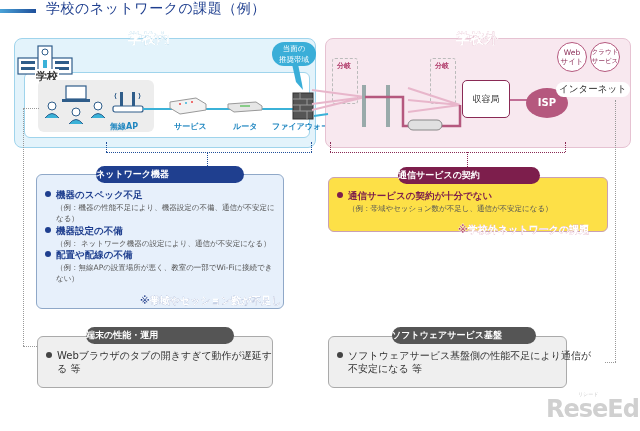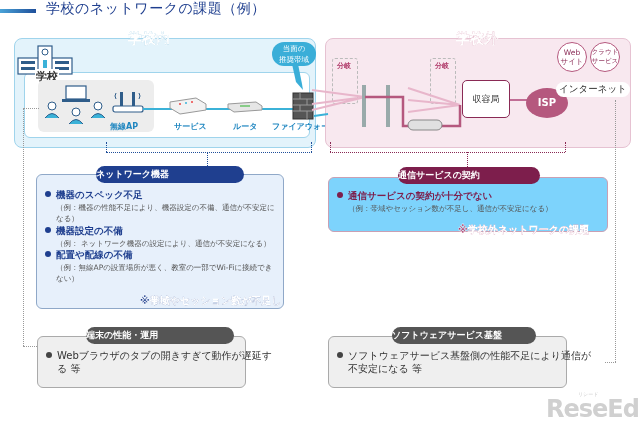--- a/index.html
+++ b/index.html
@@ -44,21 +44,21 @@
   
   .panel { border-radius: 6px; }
   .pill { border-radius: 10px; color: #fff; font-size: 9px; font-weight: bold; text-align: left; height: 17px; line-height: 17px; white-space: nowrap; }
   .blue-panel { left: 36px; top: 174px; width: 248px; height: 135px; background: #e7f0fb; border: 1px solid #8fa8c8; }
   .blue-pill { left: 96px; top: 166px; width: 148px; background: #1f3f8f; }
   .item-head { font-size: 9.5px; font-weight: bold; color: #1f3f8f; white-space: nowrap; }
   .item-sub { font-size: 7.5px; color: #555; line-height: 11px; }
   .bullet { display: inline-block; width: 6px; height: 6px; border-radius: 50%; background: #1f3f8f; margin-right: 5px; vertical-align: 1px; }
   .note-blue { left: 140px; top: 294px; font-size: 10px; font-weight: bold; color: #1f3f8f; -webkit-text-stroke: 0.3px #fff; white-space: nowrap; }
 
-  .pink-panel { left: 328px; top: 177px; width: 280px; height: 55px; background: #7dd3fc; border: 1px solid #c9a0b4; }
+  .pink-panel { left: 328px; top: 177px; width: 280px; height: 55px; background: #fde047; border: 1px solid #c9a0b4; }
   .pink-pill { left: 398px; top: 167px; width: 142px; background: #7d1e4c; }
   .pink-head { font-size: 9.5px; font-weight: bold; color: #7d1e4c; white-space: nowrap; }
   .pbullet { display: inline-block; width: 6px; height: 6px; border-radius: 50%; background: #7d1e4c; margin-right: 5px; vertical-align: 1px; }
   .note-pink { left: 458px; top: 223px; font-size: 10px; font-weight: bold; color: #b03a6a; -webkit-text-stroke: 0.3px #fff; white-space: nowrap; }
 
   .gray-panel { background: #efefef; border: 1px solid #aaa; height: 52px; }
   .gray-pill { background: #555; }
   .gray-text { font-size: 10px; color: #333; line-height: 13px; }
   .gbullet { display: inline-block; width: 6px; height: 6px; border-radius: 50%; background: #444; margin-right: 5px; vertical-align: 1px; }
 
@@ -199,21 +199,21 @@
 
 <div class="abs panel pink-panel">
   <div style="position:absolute;left:8px;top:12px;width:266px">
     <div class="pink-head"><span class="pbullet"></span><span>通信サービスの契約が十分でない</span></div>
     <div class="item-sub" style="padding-left:11px">（例：帯域やセッション数が不足し、通信が不安定になる）</div>
   </div>
 </div>
 <div class="abs pill pink-pill">通信サービスの契約</div>
 <div class="abs note-pink">※学校外ネットワークの課題</div>
 
-<div class="abs panel gray-panel" style="left:37px;top:336px;width:209px">
+<div class="abs panel gray-panel" style="left:37px;top:336px;width:236px">
   <div class="gray-text" style="position:absolute;left:8px;top:12px;width:230px;padding-left:11px;text-indent:-11px">
     <span class="gbullet"></span><span>Webブラウザのタブの開きすぎて動作が遅延する 等</span>
   </div>
 </div>
 <div class="abs pill gray-pill" style="left:86px;top:327px;width:148px">端末の性能・運用</div>
 
 <div class="abs panel gray-panel" style="left:328px;top:336px;width:239px">
   <div class="gray-text" style="position:absolute;left:8px;top:12px;width:264px;padding-left:11px;text-indent:-11px">
     <span class="gbullet"></span><span>ソフトウェアサービス基盤側の性能不足により通信が不安定になる 等</span>
   </div>

